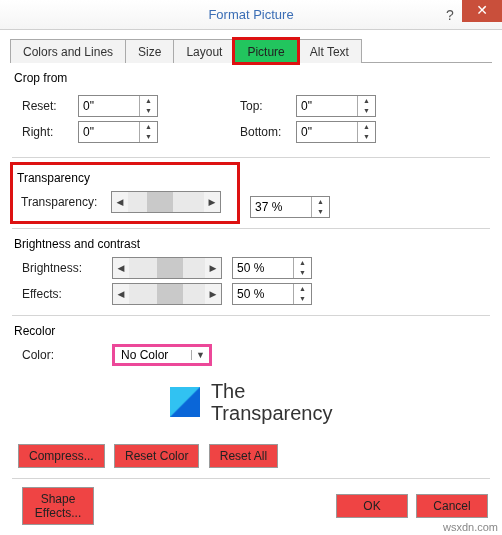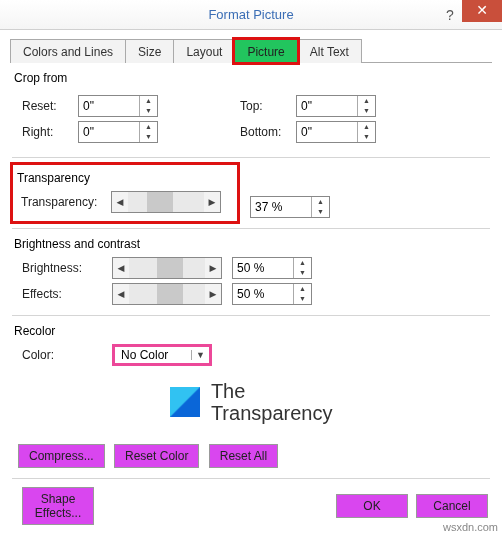--- a/index.html
+++ b/index.html
@@ -31,21 +31,21 @@
   .hscroll .thumb { position:absolute; top:0; height:100%; width:26px; background:#c9c9c9; }
   .row.slider .lbl { width:90px; }
   .combo { border:3px solid #ec4899; height:22px; width:100px; display:flex; align-items:center; background:#fff;}
   .combo .val{flex:1; padding:0 6px; font-size:12px;}
   .combo .dd{ width:18px; border-left:1px solid #aaa; text-align:center; font-size:9px; color:#444;}
   .logo-area { text-align:center; margin:14px 0 20px 0; }
   .logo-area .flag { display:inline-block; width:30px; height:30px; background:linear-gradient(135deg,#31c2f2 48%,#0a66d8 52%); vertical-align:middle; }
   .logo-area .txt { display:inline-block; text-align:left; vertical-align:middle; font-size:20px; line-height:22px; color:#333; margin-left:8px;}
   .logo-area .txt .line1{}
   .logo-area .txt .line2{}
-  .btn { border:1px solid #999; background:#d946ef; padding:4px 10px; font-size:12px; color:#222; }
+  .btn { border:1px solid #999; background:#ef4444; padding:4px 10px; font-size:12px; color:#222; }
   .bottom-row1 { margin:6px 0 10px 8px; }
   .bottom-row1 .btn{ margin-right:6px;}
   .bottom-line { border-top:1px solid #d5d5d5; margin:4px 2px; }
   .bottom-row2 { display:flex; align-items:center; margin:8px 4px 0 4px; }
   .bottom-row2 .spacer{flex:1;}
   .bottom-row2 .btn{ width:72px; text-align:center; margin-left:8px; }
   .watermark { position:absolute; right:4px; bottom:2px; font-size:11px; color:#888;}
 </style>
 </head>
 <body>

